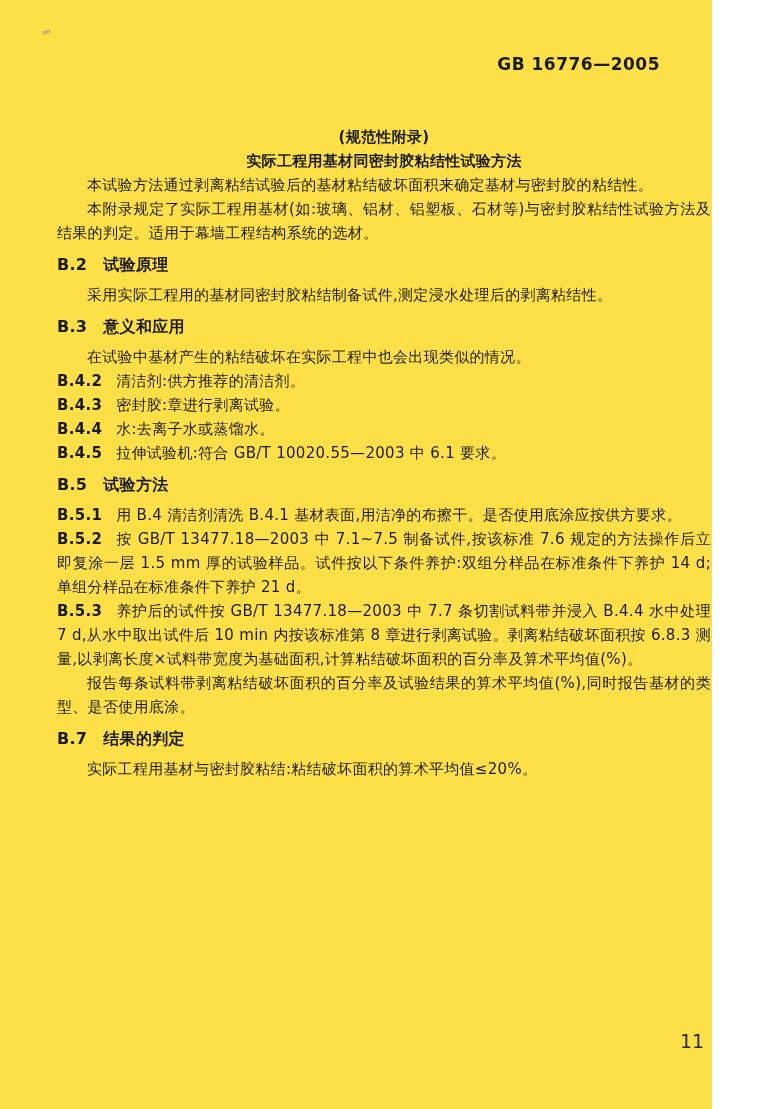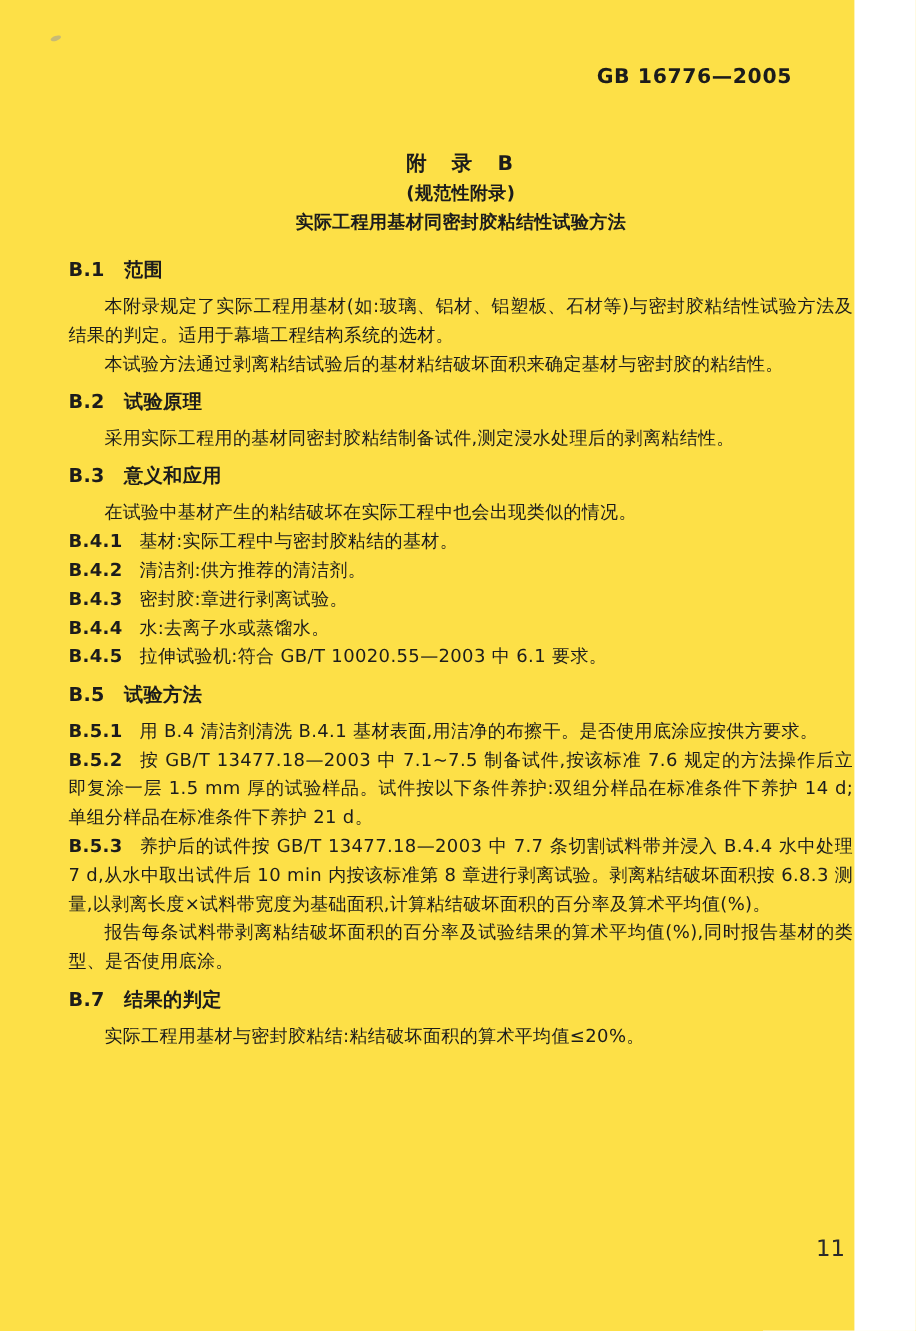--- a/index.html
+++ b/index.html
@@ -94,50 +94,43 @@
 <body>
 
 <div class="page">
 
   <div class="speck"></div>
 
   <div class="header-code">GB 16776—2005</div>
 
   <div class="content">
 
-    <div class="t1">附　录　B</div>
     <div class="t2">(规范性附录)</div>
     <div class="t3">实际工程用基材同密封胶粘结性试验方法</div>
 
     <div class="section section-first">
-      <div class="sec-head">
-        <span class="sec-num">B.1</span><span>范围</span>
-      </div>
+      <p class="para">本试验方法通过剥离粘结试验后的基材粘结破坏面积来确定基材与密封胶的粘结性。</p>
       <p class="para">本附录规定了实际工程用基材(如:玻璃、铝材、铝塑板、石材等)与密封胶粘结性试验方法及结果的判定。适用于幕墙工程结构系统的选材。</p>
-      <p class="para">本试验方法通过剥离粘结试验后的基材粘结破坏面积来确定基材与密封胶的粘结性。</p>
     </div>
 
     <div class="section">
       <div class="sec-head">
         <span class="sec-num">B.2</span><span>试验原理</span>
       </div>
       <p class="para">采用实际工程用的基材同密封胶粘结制备试件,测定浸水处理后的剥离粘结性。</p>
     </div>
 
     <div class="section">
       <div class="sec-head">
         <span class="sec-num">B.3</span><span>意义和应用</span>
       </div>
       <p class="para">在试验中基材产生的粘结破坏在实际工程中也会出现类似的情况。</p>
     </div>
 
     <div class="section">
-      <p class="clause">
-        <span class="clause-num">B.4.1</span><span>基材:实际工程中与密封胶粘结的基材。</span>
-      </p>
       <p class="clause">
         <span class="clause-num">B.4.2</span><span>清洁剂:供方推荐的清洁剂。</span>
       </p>
       <p class="clause">
         <span class="clause-num">B.4.3</span><span>密封胶:章进行剥离试验。</span>
       </p>
       <p class="clause">
         <span class="clause-num">B.4.4</span><span>水:去离子水或蒸馏水。</span>
       </p>
       <p class="clause">

